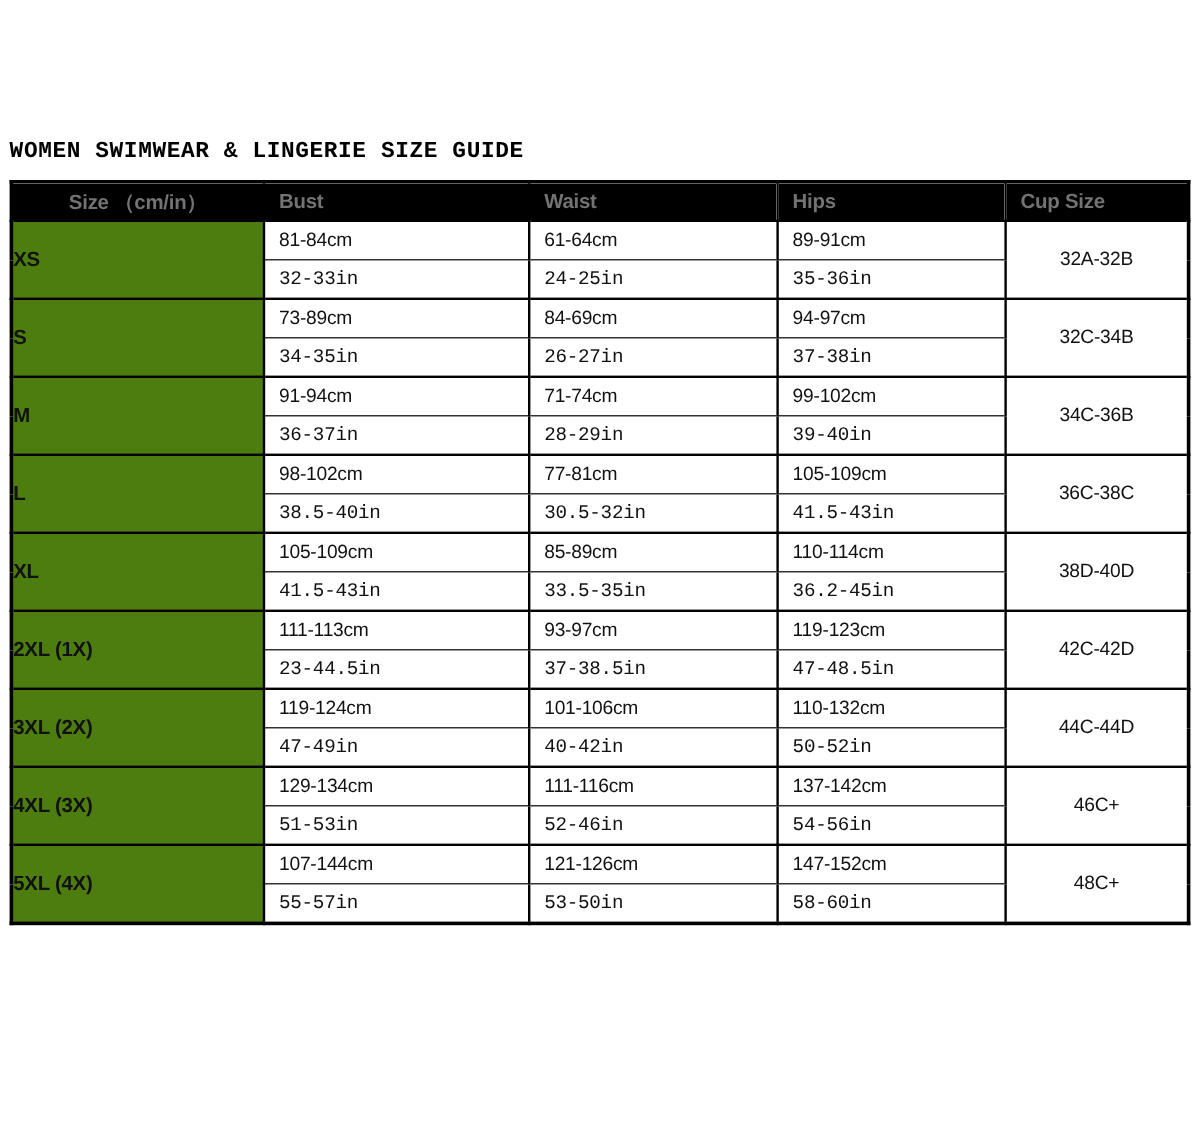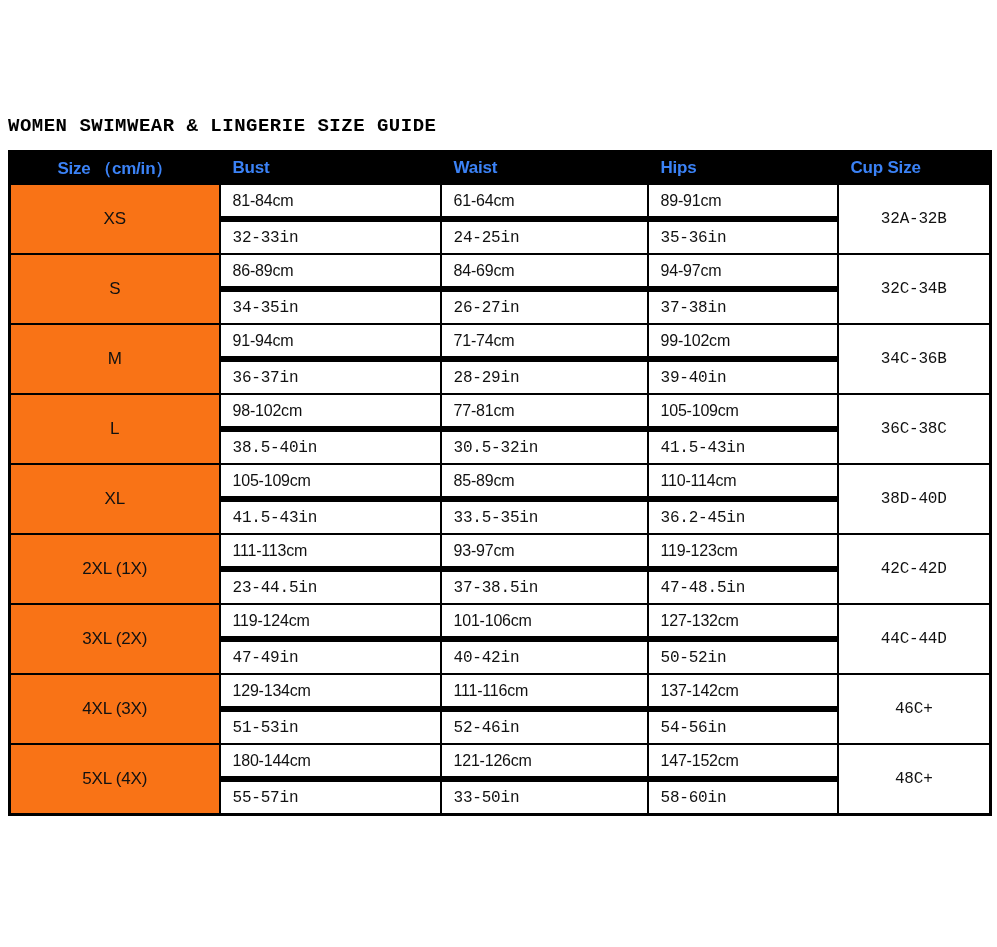--- a/index.html
+++ b/index.html
@@ -32,21 +32,21 @@
     position: absolute;
     left: 8px;
     top: 150px;
     width: 981px;
     border-collapse: collapse;
     table-layout: fixed;
     border: 3px solid #000000;
   }
   table.size-guide th {
     background: #000000;
-    color: #3b82f6;
+    color: #737373;
     font-size: 17px;
     font-weight: bold;
     letter-spacing: -0.2px;
     height: 30px;
     text-align: left;
     padding: 0 0 0 12px;
     border: 2px solid #000000;
     overflow: hidden;
     white-space: nowrap;
   }
@@ -60,33 +60,32 @@
     color: #111111;
     font-size: 16px;
     letter-spacing: -0.2px;
     height: 31px;
     padding: 0 0 0 12px;
     vertical-align: middle;
     overflow: hidden;
     white-space: nowrap;
   }
   table.size-guide td.size-cell {
-    background: #f97316;
-    text-align: center;
-    font-weight: normal;
+    background: #4d7c0f;
+    text-align: left;
+    font-weight: bold;
     font-size: 17px;
     padding: 0;
   }
   table.size-guide td.cup-cell {
     text-align: center;
     padding: 0;
-    font-family: Liberation Mono, monospace;
   }
   
-  table.size-guide tr.row-cm td.val { border-bottom: 6px solid #000000; }
+  table.size-guide tr.row-cm td.val { border-bottom: 1px solid #000000; }
   table.size-guide tr.row-in td.val { border-top: 1px solid #000000; font-family: Liberation Mono, monospace; }
 </style>
 </head>
 <body>
 
 <div class="page">
 
   <h1 class="title">WOMEN SWIMWEAR &amp; LINGERIE SIZE GUIDE</h1>
 
   <table class="size-guide" id="size-table">
@@ -118,21 +117,21 @@
       <tr class="row-in">
         <td class="val">32-33in</td>
         <td class="val">24-25in</td>
         <td class="val">35-36in</td>
       </tr>
     </tbody>
 
     <tbody class="group">
       <tr class="row-cm">
         <td class="size-cell" rowspan="2">S</td>
-        <td class="val">86-89cm</td>
+        <td class="val">73-89cm</td>
         <td class="val">84-69cm</td>
         <td class="val">94-97cm</td>
         <td class="cup-cell" rowspan="2">32C-34B</td>
       </tr>
       <tr class="row-in">
         <td class="val">34-35in</td>
         <td class="val">26-27in</td>
         <td class="val">37-38in</td>
       </tr>
     </tbody>
@@ -195,21 +194,21 @@
         <td class="val">37-38.5in</td>
         <td class="val">47-48.5in</td>
       </tr>
     </tbody>
 
     <tbody class="group">
       <tr class="row-cm">
         <td class="size-cell" rowspan="2">3XL (2X)</td>
         <td class="val">119-124cm</td>
         <td class="val">101-106cm</td>
-        <td class="val">127-132cm</td>
+        <td class="val">110-132cm</td>
         <td class="cup-cell" rowspan="2">44C-44D</td>
       </tr>
       <tr class="row-in">
         <td class="val">47-49in</td>
         <td class="val">40-42in</td>
         <td class="val">50-52in</td>
       </tr>
     </tbody>
 
     <tbody class="group">
@@ -223,26 +222,26 @@
       <tr class="row-in">
         <td class="val">51-53in</td>
         <td class="val">52-46in</td>
         <td class="val">54-56in</td>
       </tr>
     </tbody>
 
     <tbody class="group">
       <tr class="row-cm">
         <td class="size-cell" rowspan="2">5XL (4X)</td>
-        <td class="val">180-144cm</td>
+        <td class="val">107-144cm</td>
         <td class="val">121-126cm</td>
         <td class="val">147-152cm</td>
         <td class="cup-cell" rowspan="2">48C+</td>
       </tr>
       <tr class="row-in">
         <td class="val">55-57in</td>
-        <td class="val">33-50in</td>
+        <td class="val">53-50in</td>
         <td class="val">58-60in</td>
       </tr>
     </tbody>
   </table>
 
 </div>
 
 </body></html>

